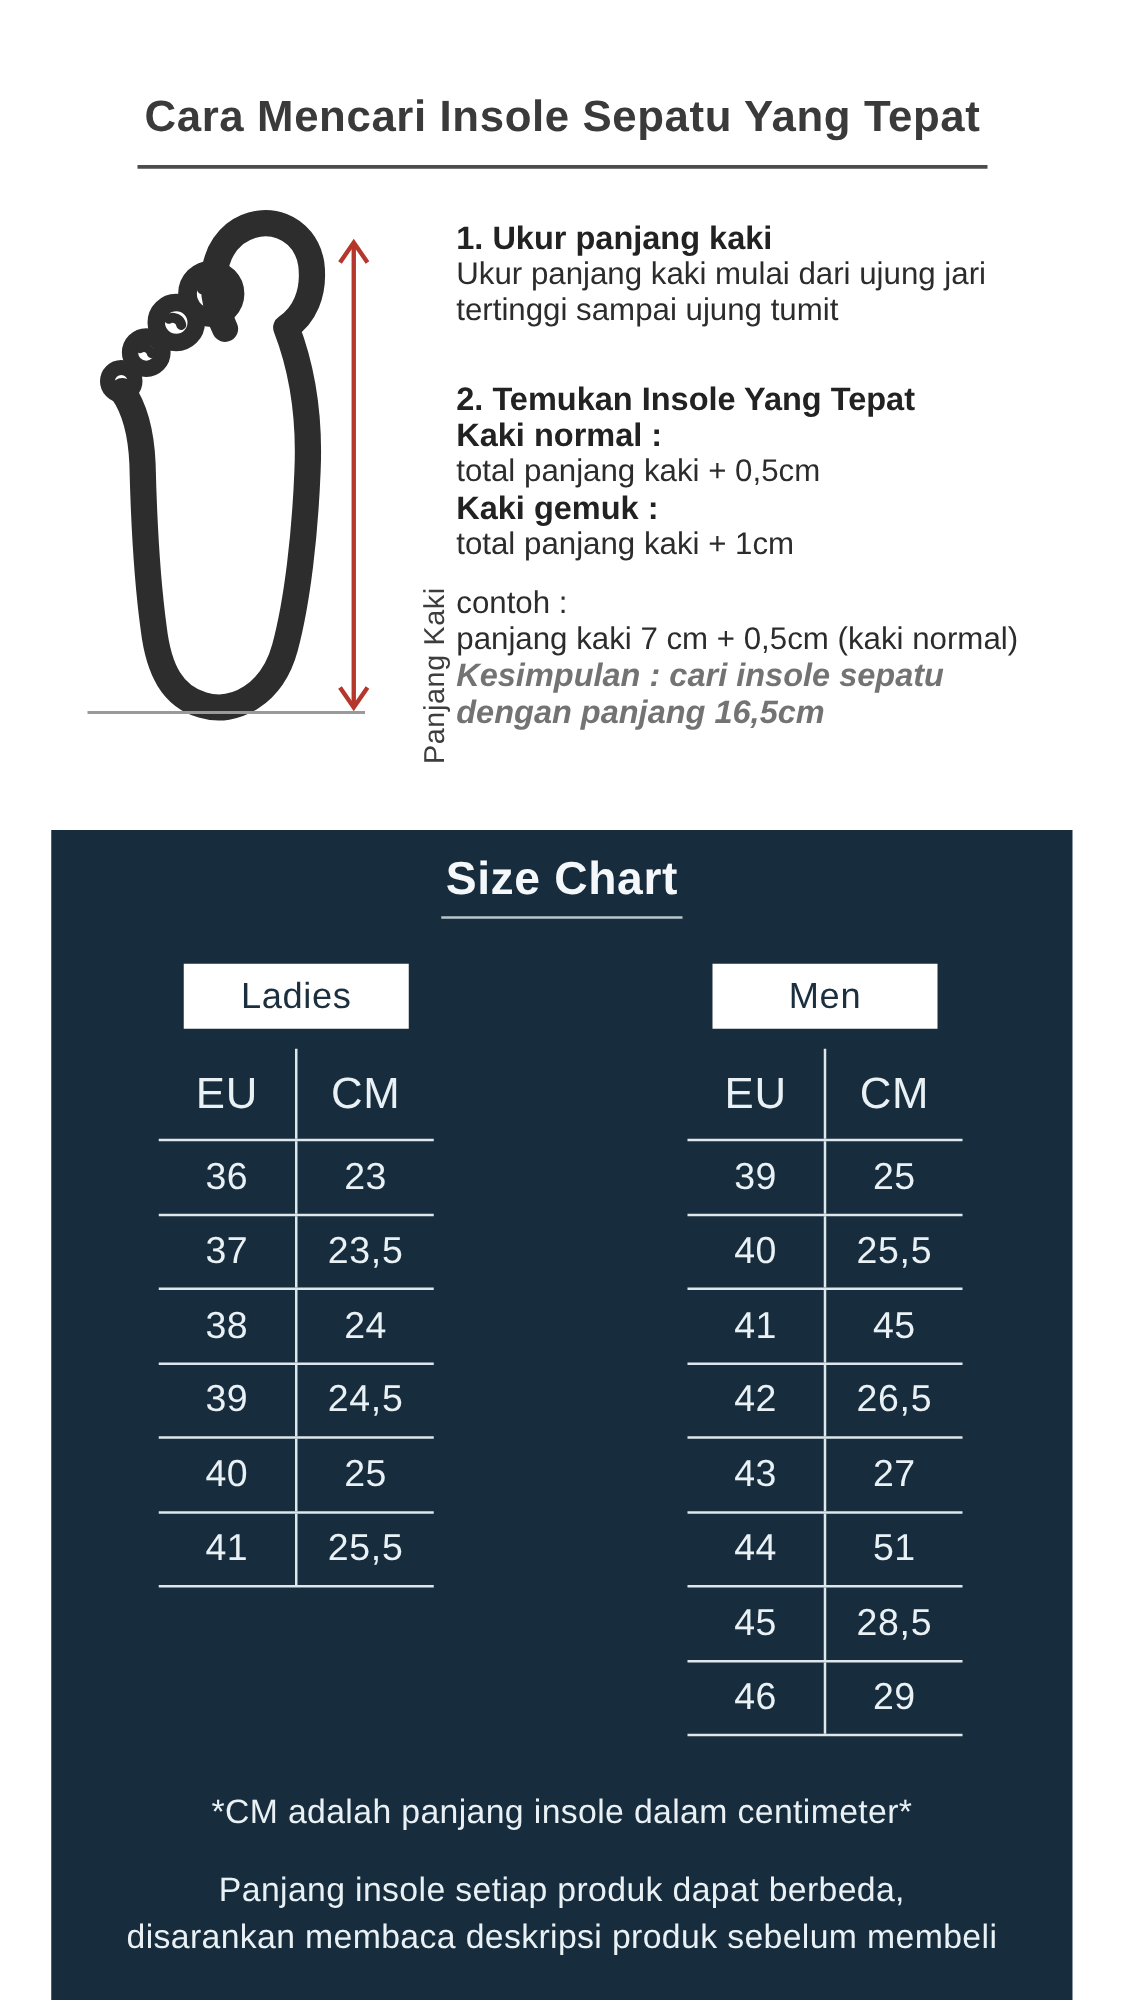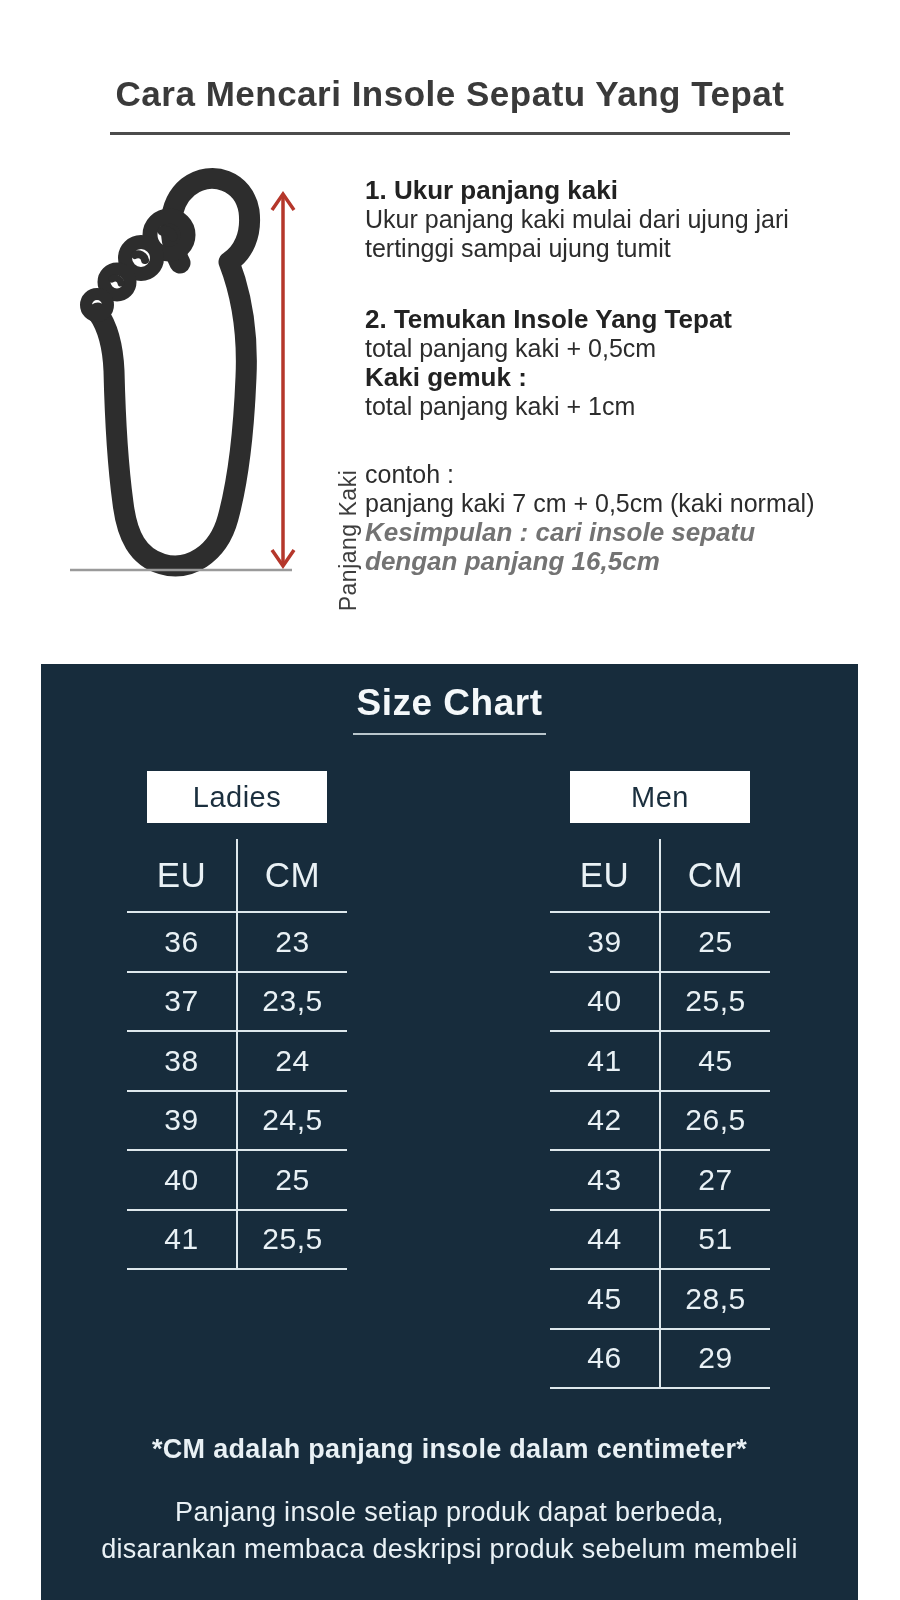--- a/index.html
+++ b/index.html
@@ -17,21 +17,21 @@
   .diagram{position:absolute;left:40px;top:165px;width:290px;height:420px;}
   .panjang-kaki{
     position:absolute;left:228px;top:362px;width:160px;text-align:center;
     font-size:23px;color:#3d3d3d;transform:rotate(-90deg);transform-origin:center;
     letter-spacing:.5px;
   }
   
   .guide{position:absolute;left:365px;top:176px;width:505px;font-size:25px;line-height:29px;color:#2c2c2c;}
   .guide .blk{margin:0;}
   .guide .blk-b{margin-top:42px;}
-  .guide .blk-c{margin-top:39px;}
+  .guide .blk-c{margin-top:18px;}
   .g-bold{font-weight:bold;font-size:26px;color:#222;}
   .g-bi{font-weight:bold;font-style:italic;font-size:26px;color:#737373;}
   
   .panel{
     position:absolute;left:41px;top:622px;width:817px;height:941px;
     background:#172c3c;
     margin-top:42px;
   }
   .panel-title-wrap{position:absolute;top:18px;left:0;width:100%;text-align:center;}
   .panel-title{
@@ -47,21 +47,21 @@
   }
   .label-text{font-size:29px;color:#1b2f3e;letter-spacing:.5px;}
   .trow{display:flex;height:59.5px;border-bottom:2px solid rgba(240,248,252,.92);box-sizing:border-box;}
   .trow.thead{height:74px;}
   .tcell{
     flex:1;display:flex;align-items:center;justify-content:center;
     font-size:30px;color:#e9f1f5;letter-spacing:.5px;box-sizing:border-box;
   }
   .trow.thead .tcell{font-size:35px;}
   .tcell.cm{border-left:2px solid rgba(240,248,252,.92);}
-  .note-cm{position:absolute;top:770px;left:0;width:100%;text-align:center;font-size:27px;color:#e9f1f5;letter-spacing:.3px;font-weight:bold;}
+  .note-cm{position:absolute;top:770px;left:0;width:100%;text-align:center;font-size:27px;color:#e9f1f5;letter-spacing:.3px;}
   .disclaimer{position:absolute;top:830px;left:0;width:100%;text-align:center;font-size:27px;line-height:37px;color:#e9f1f5;letter-spacing:.3px;}
 </style>
 </head>
 <body>
 
 <div class="main-title-wrap">
   <span class="main-title">Cara Mencari Insole Sepatu Yang Tepat</span>
 </div>
 
 <div class="diagram">
@@ -92,20 +92,21 @@
 </div>
 
 <div class="guide">
   <div class="blk">
     <div class="g-bold">1. Ukur panjang kaki</div>
     <div>Ukur panjang kaki mulai dari ujung jari</div>
     <div>tertinggi sampai ujung tumit</div>
   </div>
   <div class="blk blk-b">
     <div class="g-bold">2. Temukan Insole Yang Tepat</div>
+    <div class="g-bold">Kaki normal :</div>
     <div>total panjang kaki + 0,5cm</div>
     <div class="g-bold">Kaki gemuk :</div>
     <div>total panjang kaki + 1cm</div>
   </div>
   <div class="blk blk-c">
     <div>contoh :</div>
     <div>panjang kaki 7 cm + 0,5cm (kaki normal)</div>
     <div class="g-bi">Kesimpulan : cari insole sepatu</div>
     <div class="g-bi">dengan panjang 16,5cm</div>
   </div>

